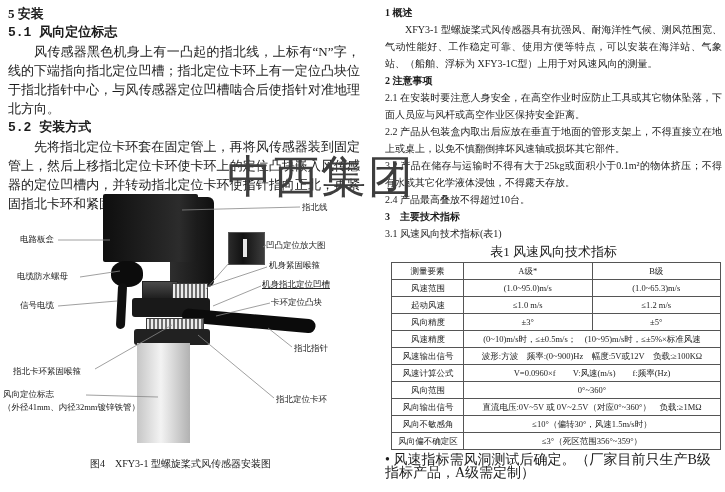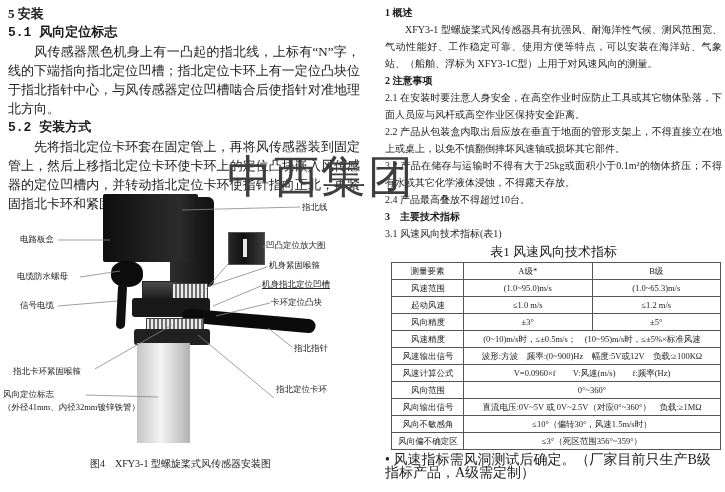--- a/index.html
+++ b/index.html
@@ -82,21 +82,21 @@
     <span class="flabel" style="left:20px;top:115px;">信号电缆</span>
     <span class="flabel" style="left:13px;top:181px;">指北卡环紧固喉箍</span>
     <span class="flabel" style="left:3px;top:204px;">风向定位标志</span>
     <span class="flabel" style="left:3px;top:217px;">（外径41mm、内径32mm镀锌铁管）</span>
     <span class="flabel" style="left:302px;top:17px;">指北线</span>
     <span class="flabel" style="left:266px;top:55px;">凹凸定位放大图</span>
     <span class="flabel" style="left:269px;top:75px;">机身紧固喉箍</span>
     <span class="flabel" style="left:262px;top:94px;text-decoration:underline;">机身指北定位凹槽</span>
     <span class="flabel" style="left:271px;top:112px;">卡环定位凸块</span>
     <span class="flabel" style="left:294px;top:158px;">指北指针</span>
-    <span class="flabel" style="left:276px;top:199px;">指北定位卡环</span>
+    <span class="flabel" style="left:276px;top:209px;">指北定位卡环</span>
   </div>
 
   <div class="caption">图4　XFY3-1 型螺旋桨式风传感器安装图</div>
 
   <div class="col-right">
     <p class="hsec">1  概述</p>
     <p class="para">XFY3-1 型螺旋桨式风传感器具有抗强风、耐海洋性气候、测风范围宽、气动性能好、工作稳定可靠、使用方便等特点，可以安装在海洋站、气象站、（船舶、浮标为 XFY3-1C型）上用于对风速风向的测量。</p>
     <p class="hsec">2  注意事项</p>
     <p class="para-flat">2.1  在安装时要注意人身安全，在高空作业时应防止工具或其它物体坠落，下面人员应与风杆或高空作业区保持安全距离。</p>
     <p class="para-flat">2.2  产品从包装盒内取出后应放在垂直于地面的管形支架上，不得直接立在地上或桌上，以免不慎翻倒摔坏风速轴或损坏其它部件。</p>

